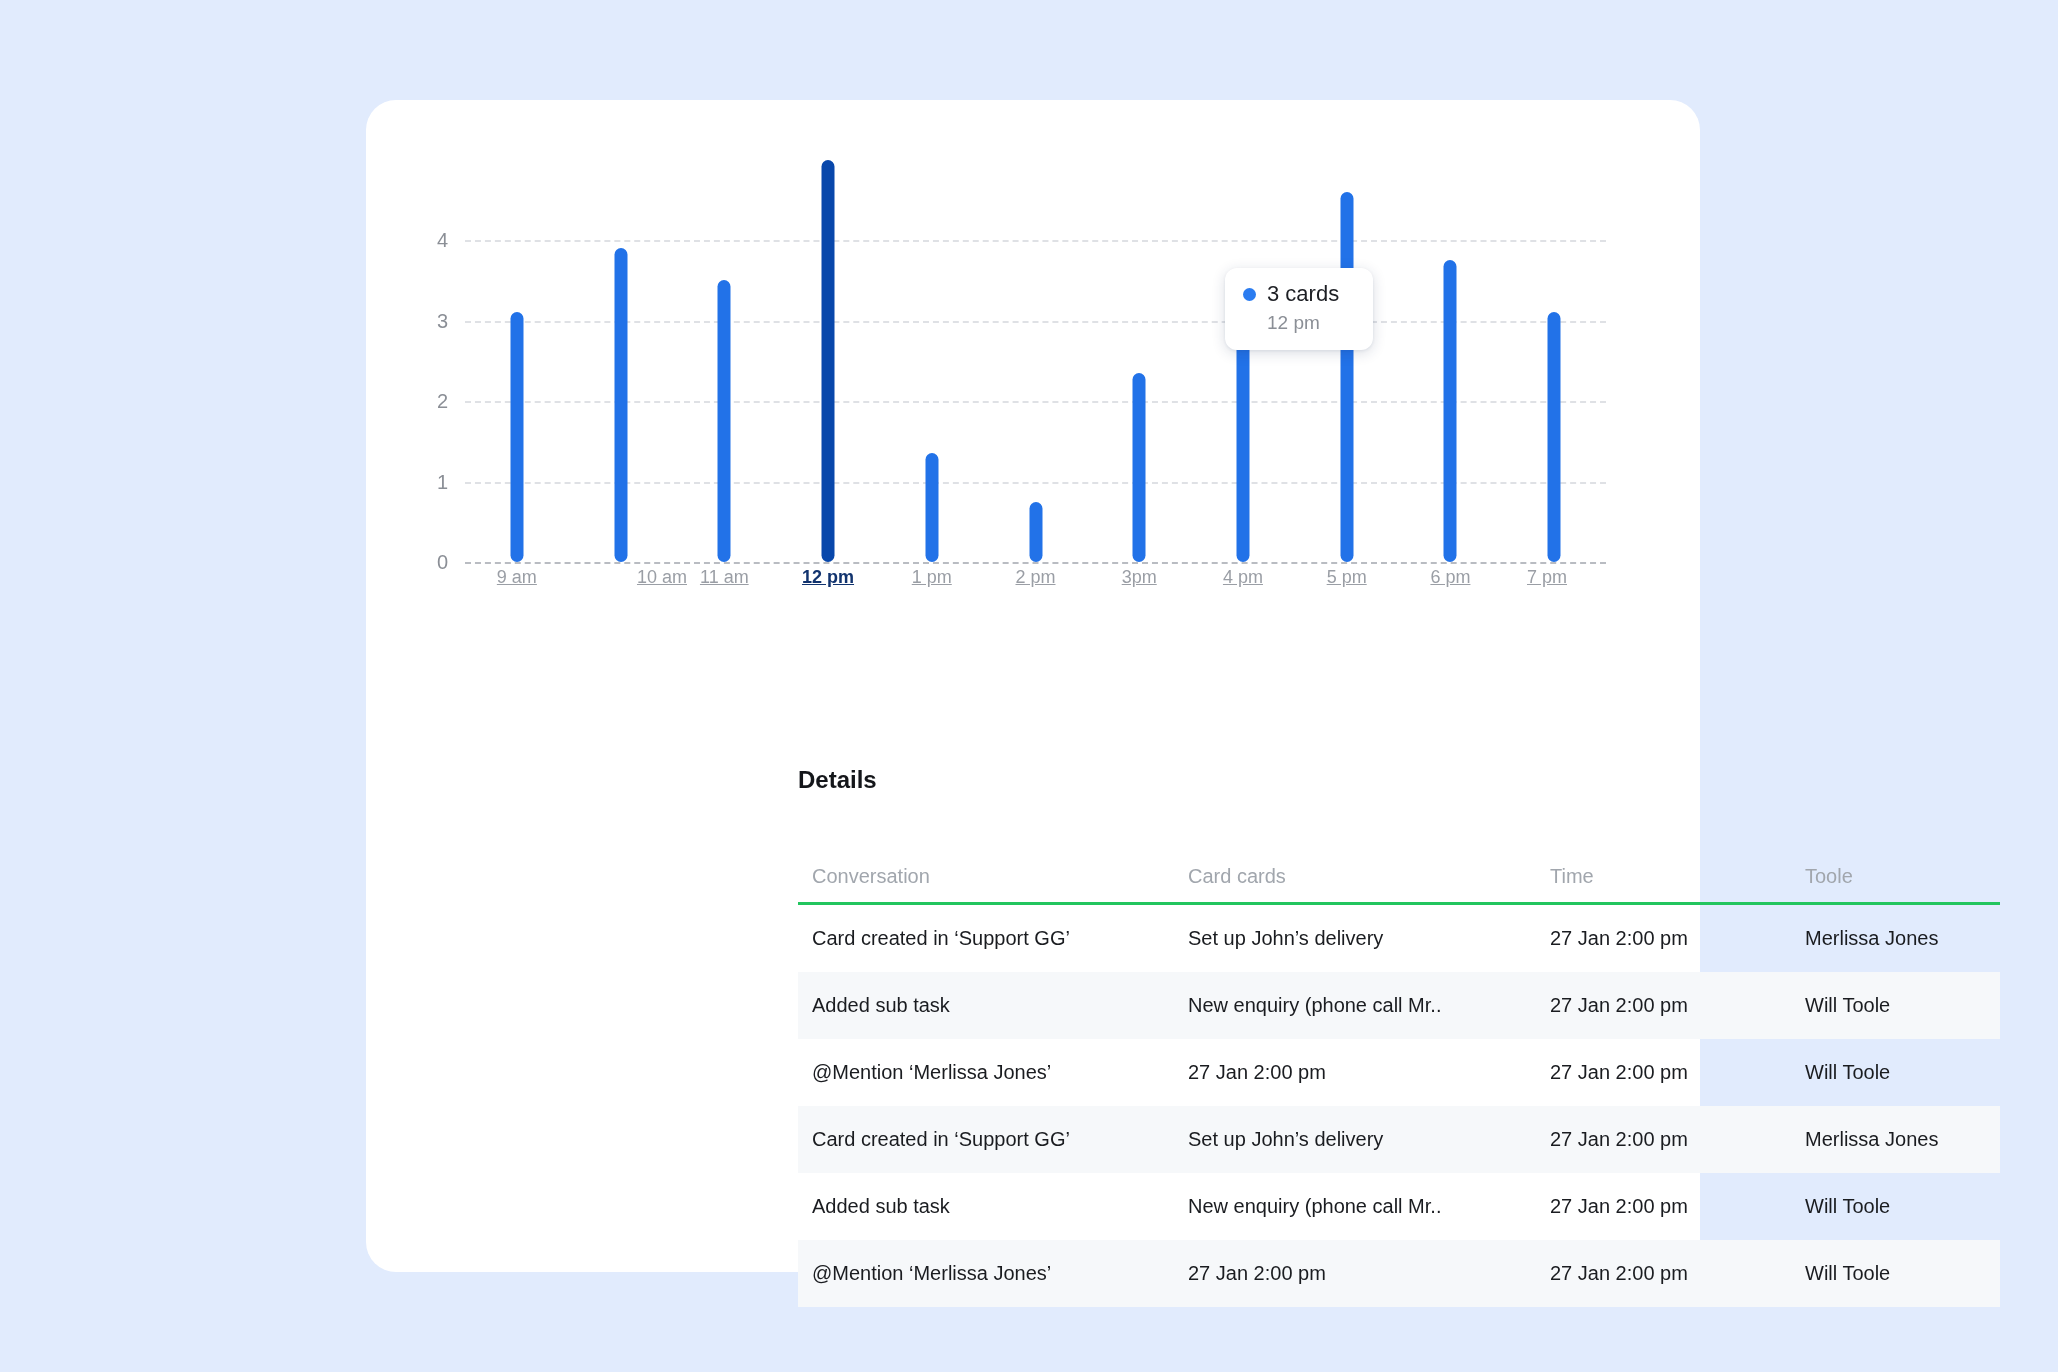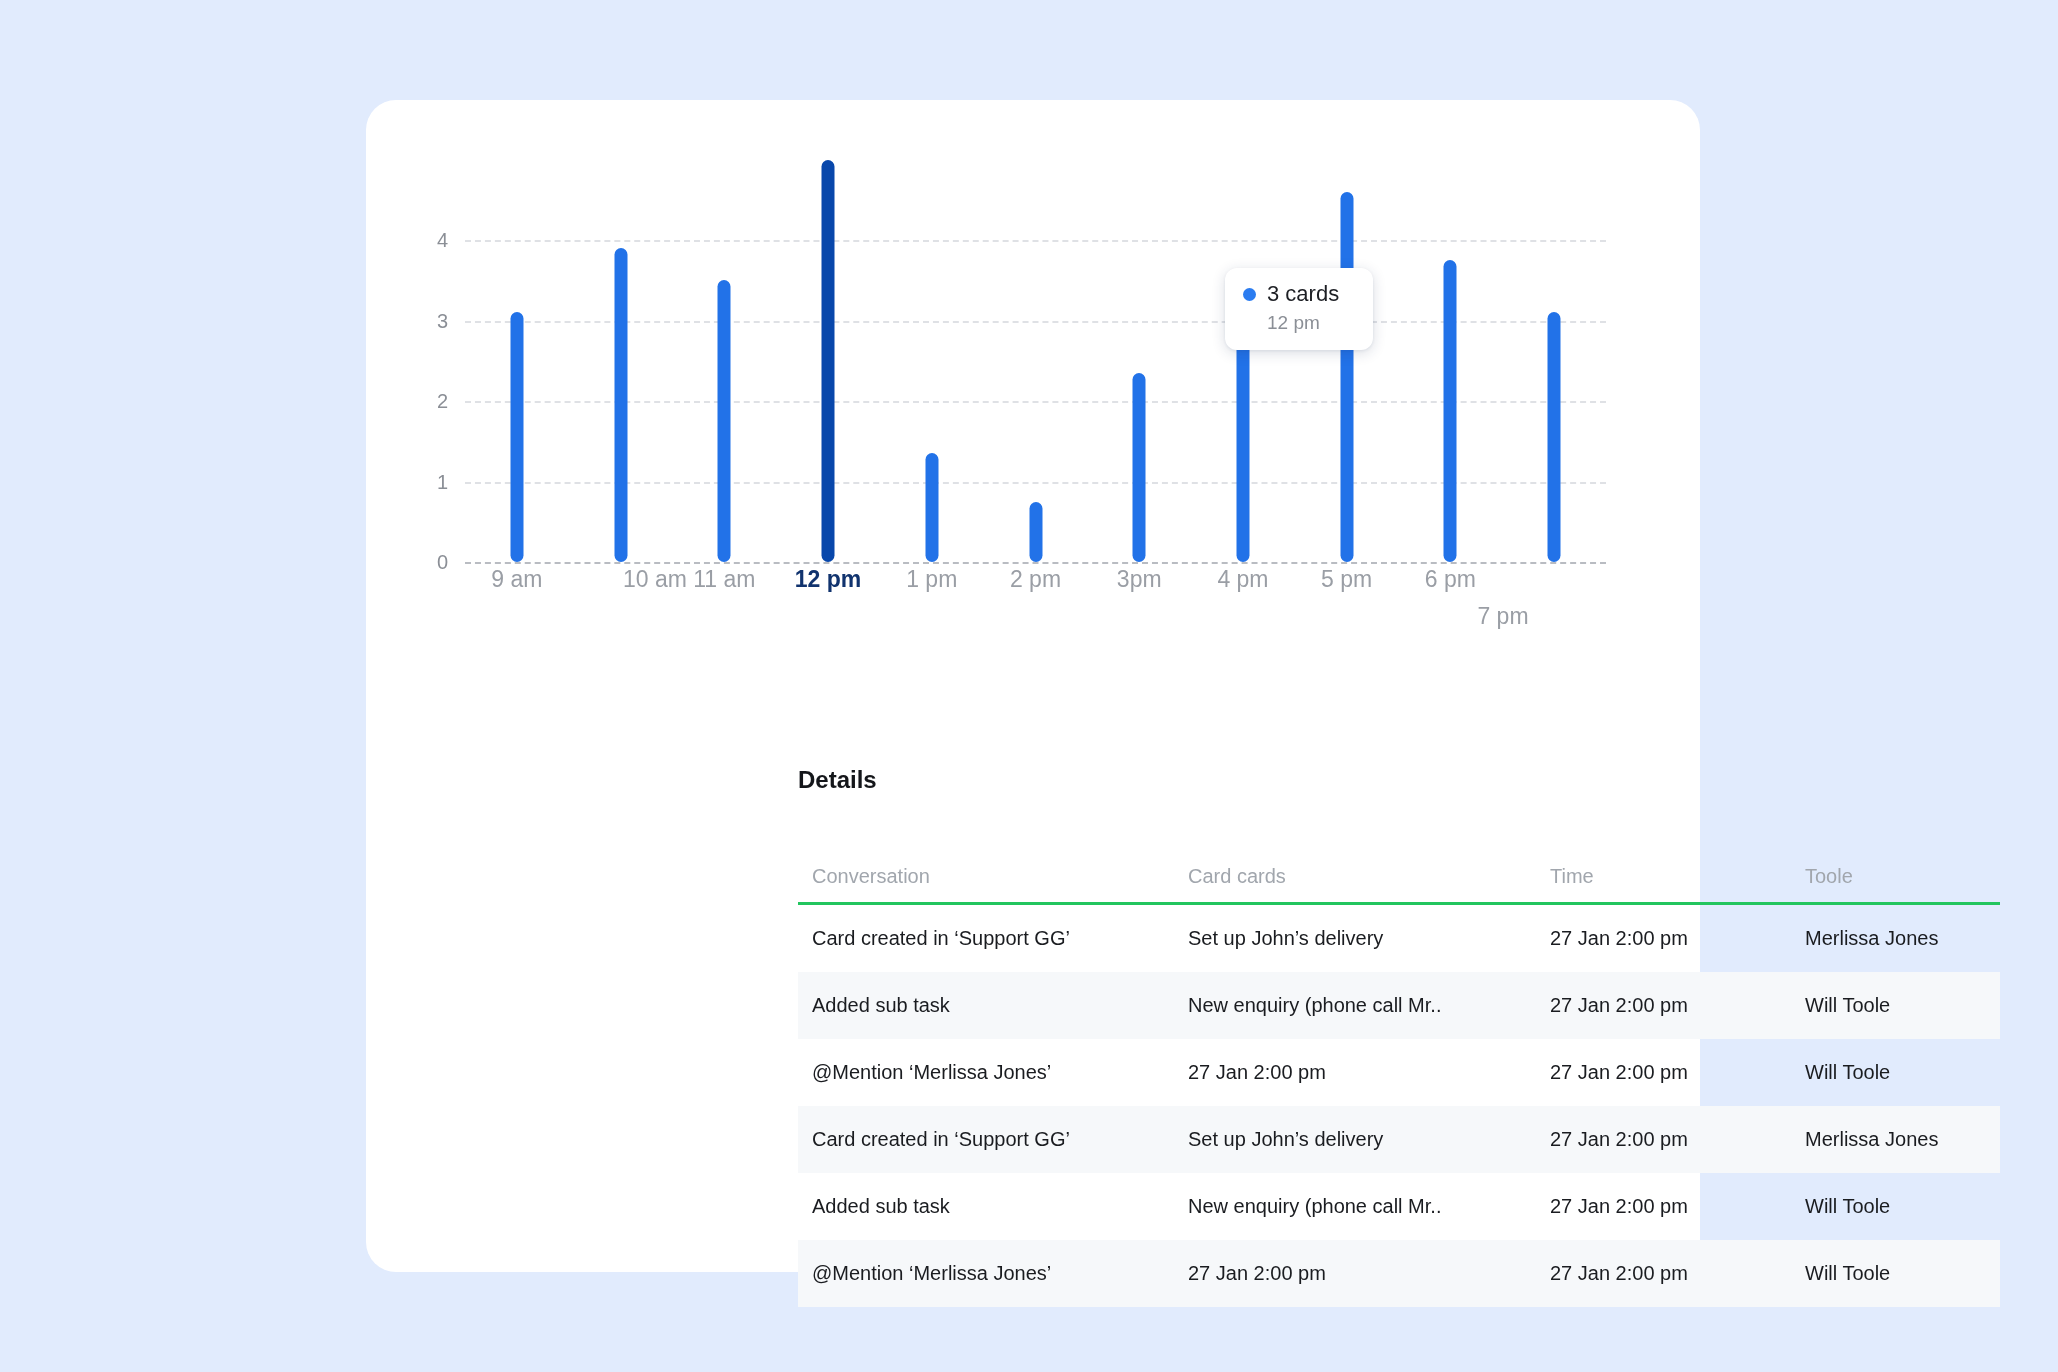--- a/index.html
+++ b/index.html
@@ -103,24 +103,25 @@
     left: 99px;
     top: 468px;
     right: 94px;
     height: 40px;
   }
   .x-tick {
     position: absolute;
     top: 0;
     width: 120px;
     text-align: center;
-    font-size: 23px;
+    font-size: 18px;
     color: #9a9ea5;
     line-height: 1;
     transform: translateX(-50%);
+    text-decoration: underline;
   }
   .x-tick.active {
     color: #11336e;
     font-weight: bold;
   }
 
   
   .tooltip {
     position: absolute;
     left: 859px;
@@ -267,21 +268,21 @@
           <div class="x-tick" style="left: 51.8636px;">9 am</div>
           <div class="x-tick" style="left: 162px; text-align: right;">10 am</div>
           <div class="x-tick" style="left: 259.318px;">11 am</div>
           <div class="x-tick active" style="left: 363.045px;">12 pm</div>
           <div class="x-tick" style="left: 466.773px;">1 pm</div>
           <div class="x-tick" style="left: 570.5px;">2 pm</div>
           <div class="x-tick" style="left: 674.227px;">3pm</div>
           <div class="x-tick" style="left: 777.955px;">4 pm</div>
           <div class="x-tick" style="left: 881.682px;">5 pm</div>
           <div class="x-tick" style="left: 985.409px;">6 pm</div>
-          <div class="x-tick" style="left: 1038px; margin-top: 37px;">7 pm</div>
+          <div class="x-tick" style="left: 1082px;">7 pm</div>
         </div>
 
       <div class="tooltip">
         <div class="tooltip-row">
           <span class="tooltip-dot"></span>
           <span class="tooltip-label">3 cards</span>
         </div>
         <div class="tooltip-sub">12 pm</div>
       </div>
     </div>

